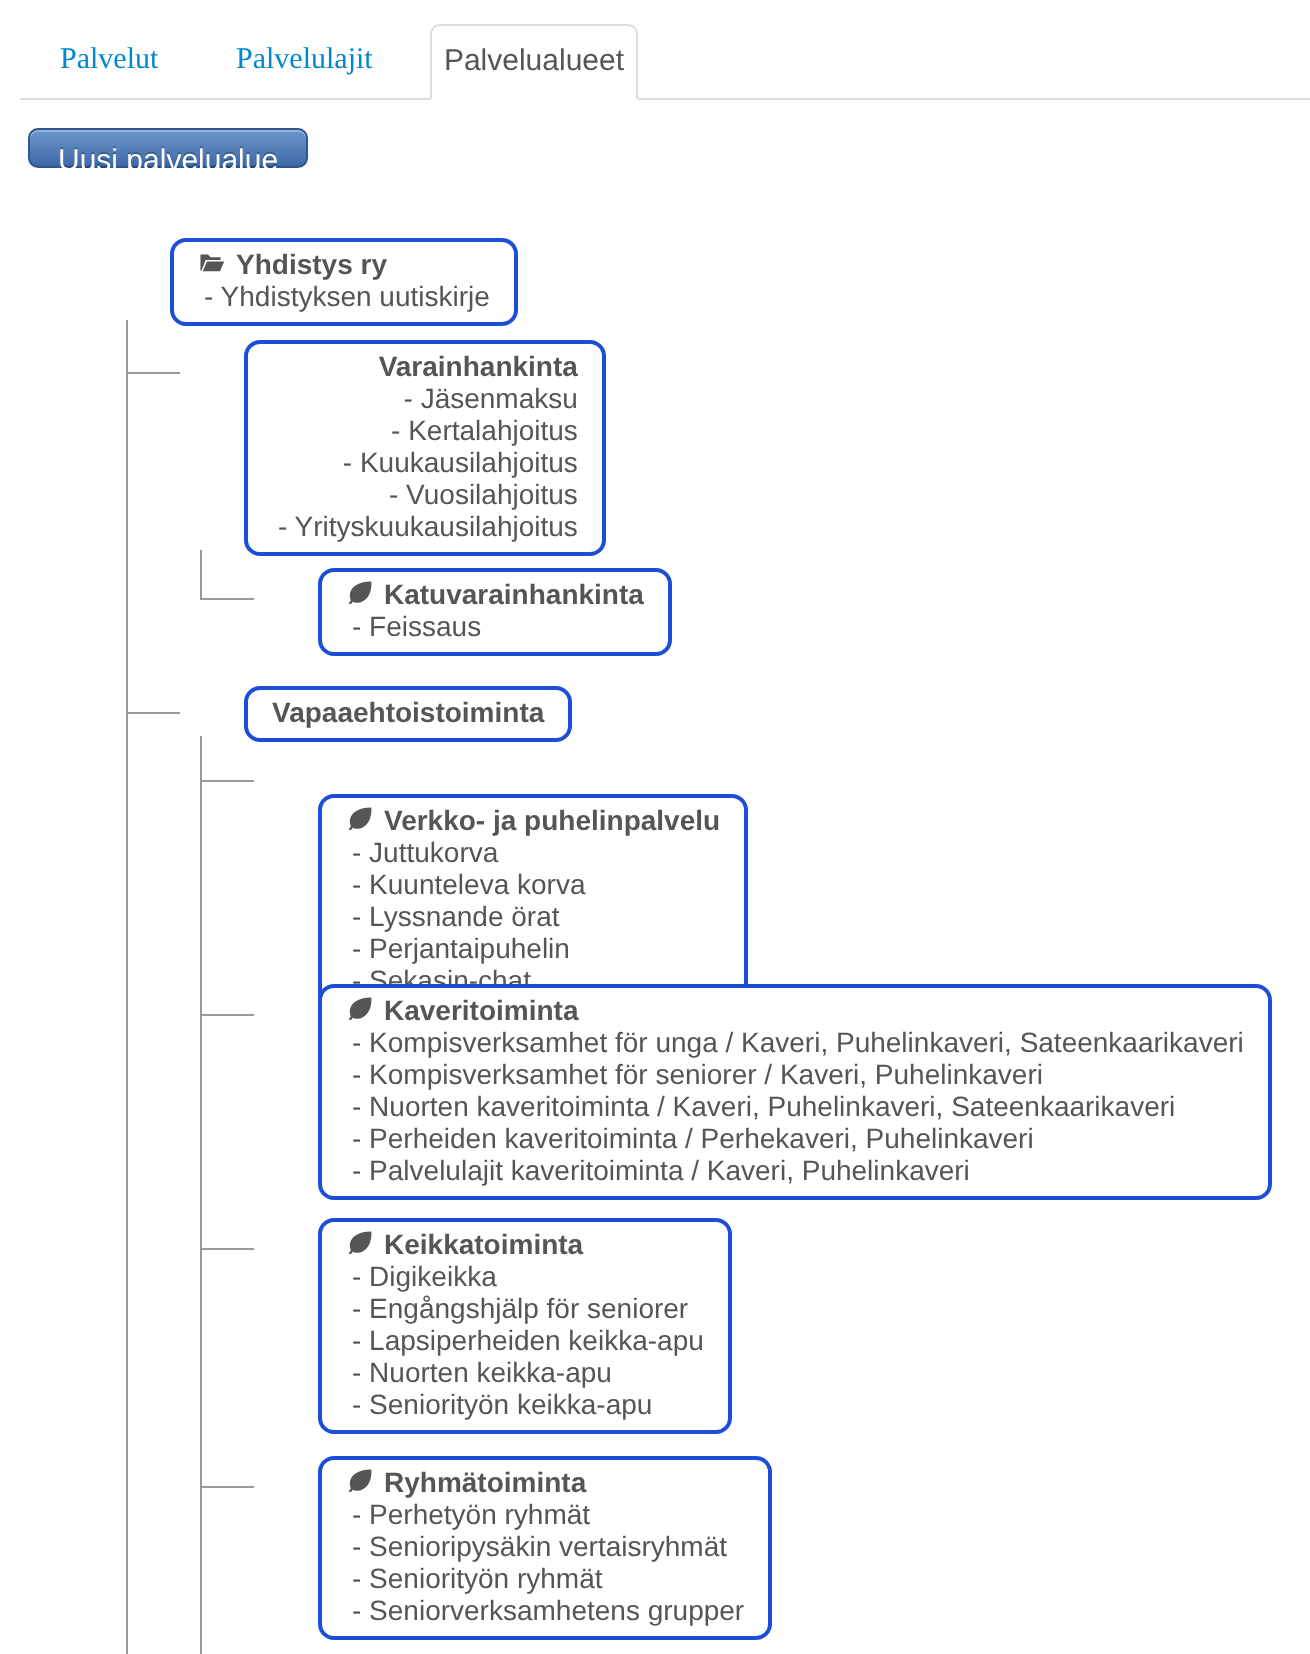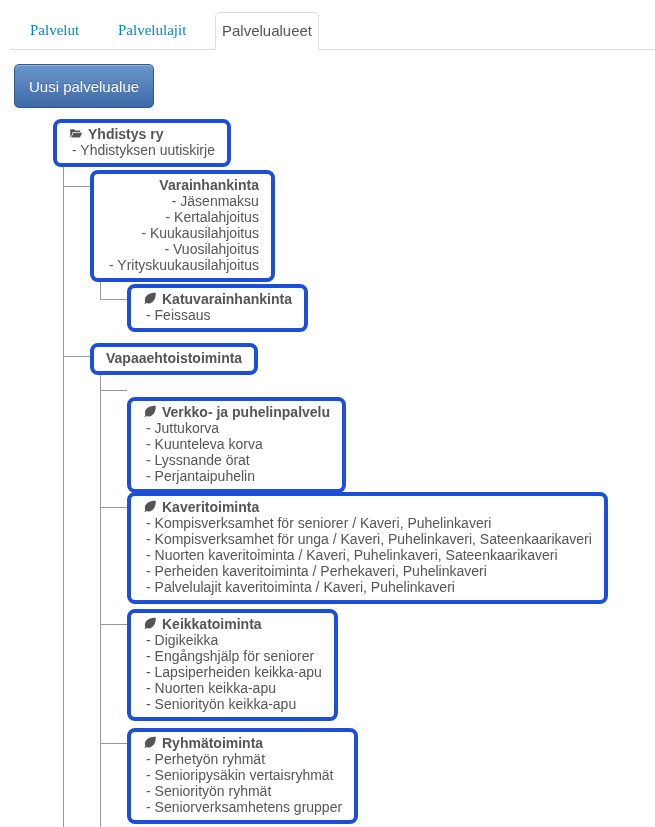--- a/index.html
+++ b/index.html
@@ -53,48 +53,49 @@
     line-height: 36px;
     z-index: 2;
     cursor: default;
   }
 
   
   .btn-new {
     position: absolute;
     left: 14px;
     top: 64px;
-    height: 44px;
+    height: 20px;
     box-sizing: border-box;
     padding: 0 14px;
     font-family: "Liberation Sans", sans-serif;
     font-size: 15px;
     color: #fff;
     text-shadow: 0 -1px 0 rgba(0,0,0,0.25);
     background: linear-gradient(to bottom, #6c97cc, #3e69a7);
     border: 1px solid #2f5690;
     border-radius: 5px;
     box-shadow: inset 0 1px 0 rgba(255,255,255,0.3);
     line-height: 31px;
     cursor: pointer;
   }
 
   
   .node {
     position: absolute;
     box-sizing: border-box;
     background: #fff;
-    border: 4px solid #1d4ed8;
+    border: 2px solid #1d4ed8;
     border-radius: 8px;
     padding: 3px 12px 5px 12px;
     font-size: 14px;
     line-height: 16px;
     color: #555;
     white-space: nowrap;
     z-index: 1;
+    margin-left: 32px;
   }
   .node-title { font-weight: bold; }
   .node-icon {
     display: inline-block;
     width: 14px;
     height: 13px;
     margin-right: 5px;
     vertical-align: -1px;
   }
   .node-icon svg { display: block; width: 100%; height: 100%; fill: #555; }
@@ -176,32 +177,33 @@
     <div class="node-title">
       <span class="node-icon"><svg viewBox="0 0 16 16">
             <path d="M15 1 C8.5 0.8 3.3 3.4 2 7.6 c-0.6 2-0.1 3.9 0.4 4.9 C1.8 13.2 1.3 14 1 14.6 l1.6 0.2 c0.2-0.4 0.5-0.9 0.9-1.4 1 0.5 2.9 1 5 0.3 C13.1 12 15.4 7 15 1 z"></path>
           </svg></span><span>Verkko- ja puhelinpalvelu</span>
     </div>
     <div class="node-items">
         <div class="node-item">- Juttukorva</div>
         <div class="node-item">- Kuunteleva korva</div>
         <div class="node-item">- Lyssnande örat</div>
         <div class="node-item">- Perjantaipuhelin</div>
+        <div class="node-item">- Sekasin-chat</div>
       </div>
   </div>
 
   <div class="node" style="left:127px; top:492px;">
     <div class="node-title">
       <span class="node-icon"><svg viewBox="0 0 16 16">
             <path d="M15 1 C8.5 0.8 3.3 3.4 2 7.6 c-0.6 2-0.1 3.9 0.4 4.9 C1.8 13.2 1.3 14 1 14.6 l1.6 0.2 c0.2-0.4 0.5-0.9 0.9-1.4 1 0.5 2.9 1 5 0.3 C13.1 12 15.4 7 15 1 z"></path>
           </svg></span><span>Kaveritoiminta</span>
     </div>
     <div class="node-items">
+        <div class="node-item">- Kompisverksamhet för unga / Kaveri, Puhelinkaveri, Sateenkaarikaveri</div>
         <div class="node-item">- Kompisverksamhet för seniorer / Kaveri, Puhelinkaveri</div>
-        <div class="node-item">- Kompisverksamhet för unga / Kaveri, Puhelinkaveri, Sateenkaarikaveri</div>
         <div class="node-item">- Nuorten kaveritoiminta / Kaveri, Puhelinkaveri, Sateenkaarikaveri</div>
         <div class="node-item">- Perheiden kaveritoiminta / Perhekaveri, Puhelinkaveri</div>
         <div class="node-item">- Palvelulajit kaveritoiminta / Kaveri, Puhelinkaveri</div>
       </div>
   </div>
 
   <div class="node" style="left:127px; top:609px;">
     <div class="node-title">
       <span class="node-icon"><svg viewBox="0 0 16 16">
             <path d="M15 1 C8.5 0.8 3.3 3.4 2 7.6 c-0.6 2-0.1 3.9 0.4 4.9 C1.8 13.2 1.3 14 1 14.6 l1.6 0.2 c0.2-0.4 0.5-0.9 0.9-1.4 1 0.5 2.9 1 5 0.3 C13.1 12 15.4 7 15 1 z"></path>

